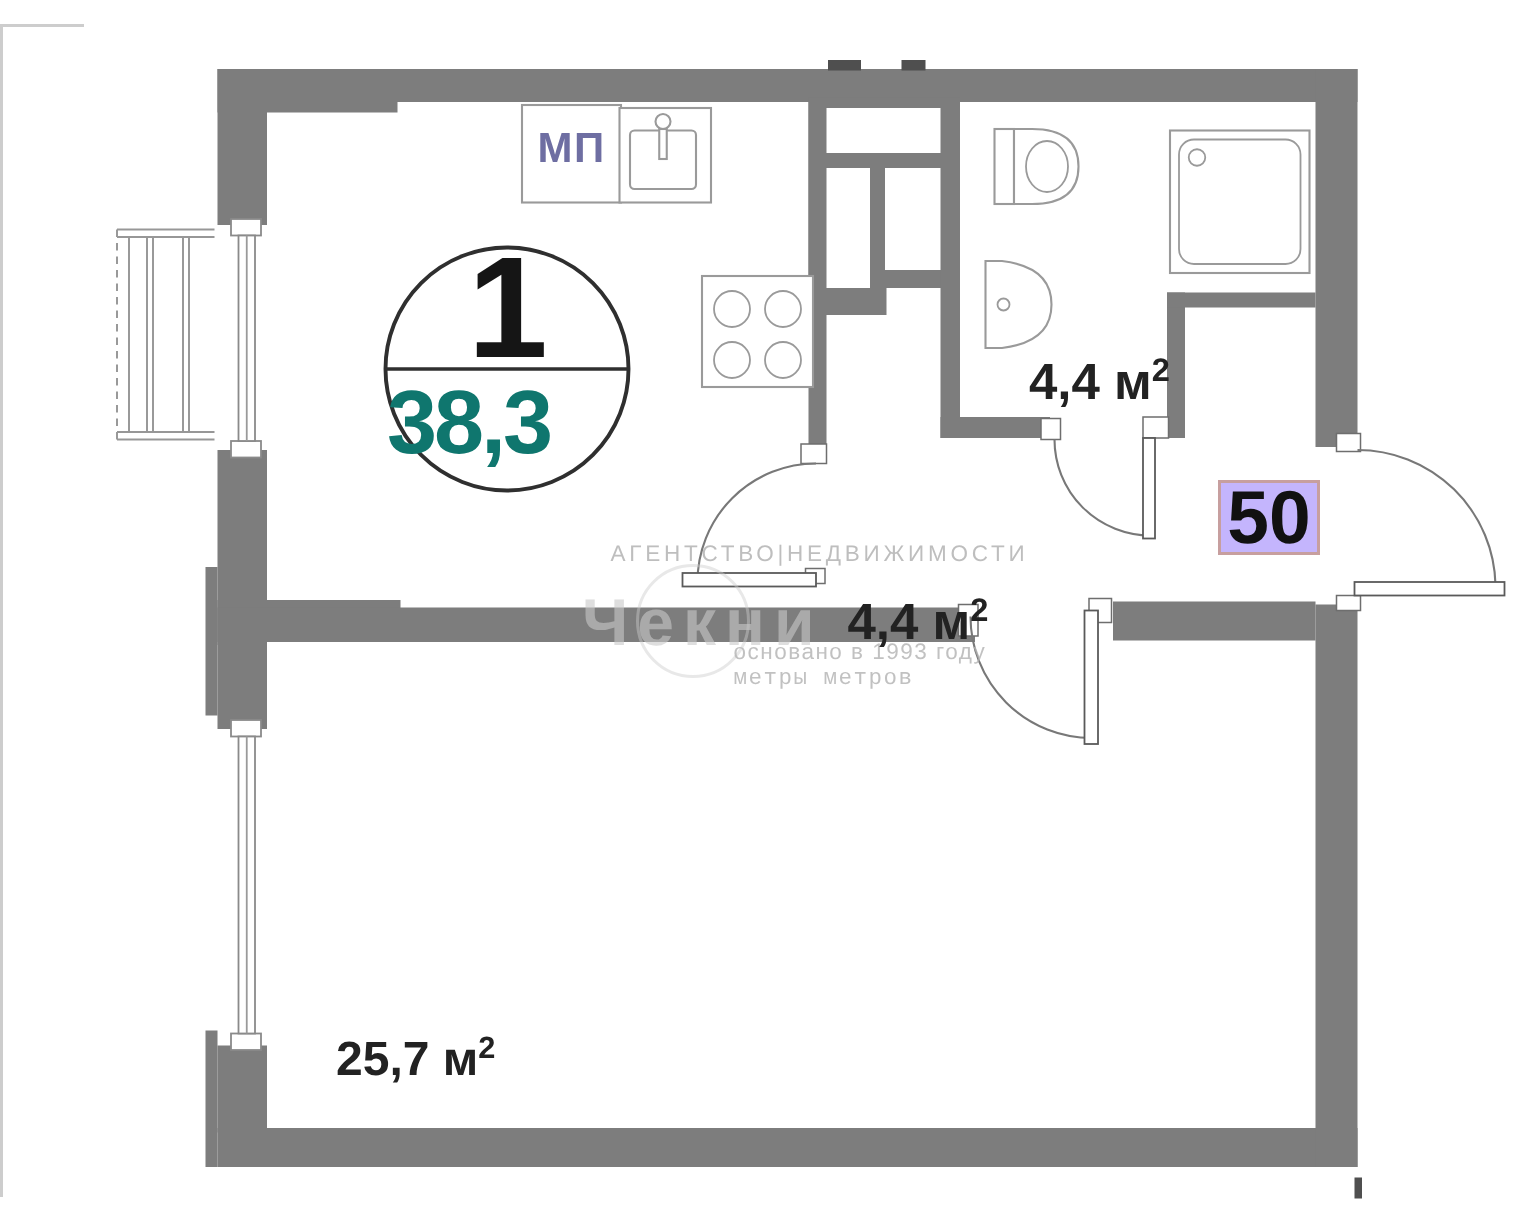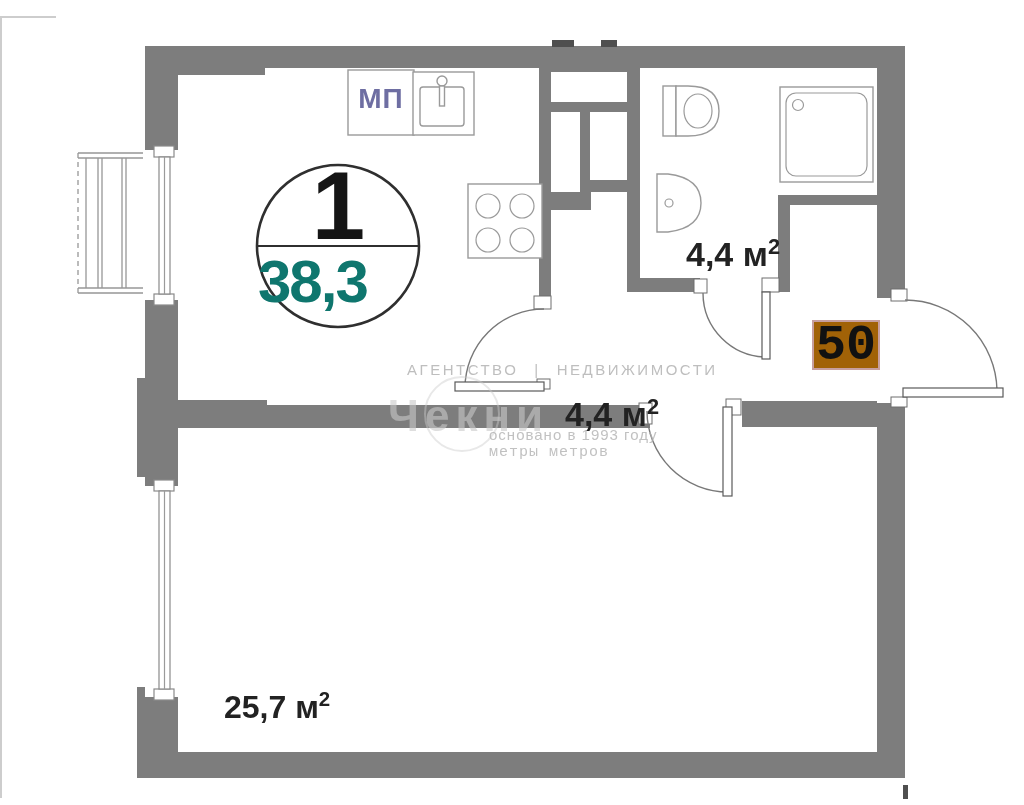--- a/index.html
+++ b/index.html
@@ -20,28 +20,28 @@
   .infoline{stroke:var(--circle-ink,#2f2f2f);stroke-width:2.2;}
 
   .abs{position:absolute;}
   .area-label{position:absolute;color:var(--ink,#222);font-weight:700;white-space:nowrap;}
   .area-label sup{font-size:64%;}
   .circle-num{position:absolute;left:258px;top:158px;width:161px;text-align:center;
               font-size:96px;line-height:1;font-weight:700;color:#151515;}
   .circle-area{position:absolute;left:258px;top:252px;width:161px;text-align:left;
                font-size:60px;line-height:1;font-weight:700;letter-spacing:-2px;color:#0f766e;}
   .apt-box{position:absolute;left:812px;top:320px;width:64px;height:46px;
-           border:2px solid var(--apt-box-border,#c79f9f);background:#a16207;
+           border:2px solid var(--apt-box-border,#c79f9f);background:#c4b5fd;
            display:flex;align-items:center;justify-content:center;
-           font-size:50px;font-weight:700;color:#111;font-family:Liberation Mono, monospace;}
+           font-size:50px;font-weight:700;color:#111;}
   .mp-label{position:absolute;left:348px;top:70px;width:66px;height:58px;
             display:flex;align-items:center;justify-content:center;
             font-size:28px;font-weight:600;letter-spacing:1px;color:var(--mp-ink,#6e6ea2);}
   .wm{position:absolute;color:rgba(172,172,172,0.78);white-space:nowrap;}
-  .wm-row{left:407px;top:361px;font-size:15px;letter-spacing:2.5px;display:flex;gap:16px;}
+  .wm-row{left:407px;top:361px;font-size:15px;letter-spacing:2.5px;display:flex;gap:0;}
   .wm-logo{left:388px;top:391px;font-size:44px;font-weight:700;letter-spacing:6px;
            color:rgba(200,200,200,0.6);}
   .wm-circle{left:424px;top:376px;width:72px;height:72px;border-radius:50%;
              border:2px solid rgba(205,205,205,0.45);}
   .wm-small{left:489px;font-size:15px;letter-spacing:1px;color:rgba(178,178,178,0.8);}
   .edge-left{position:absolute;left:0;top:16px;width:2px;height:782px;background:#cdcdcd;}
   .edge-top{position:absolute;left:0;top:16px;width:56px;height:2px;background:#cdcdcd;}
 </style>
 </head>
 <body>

